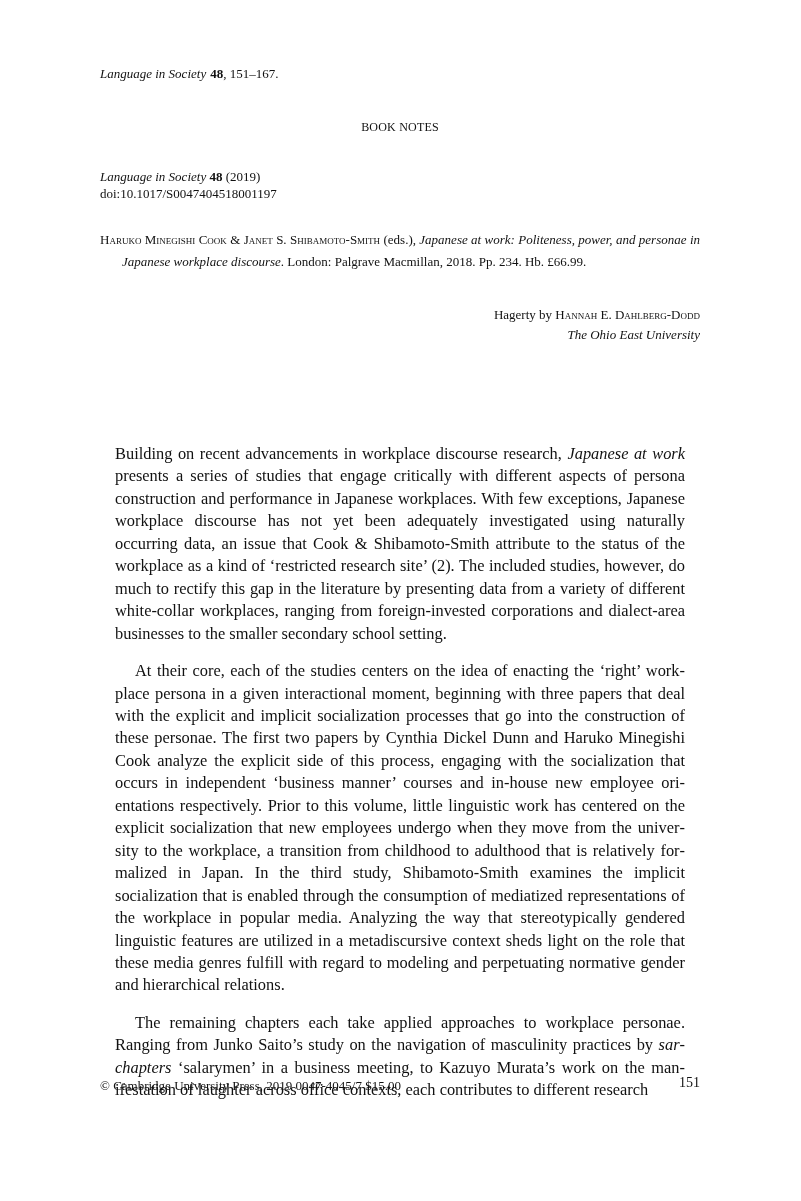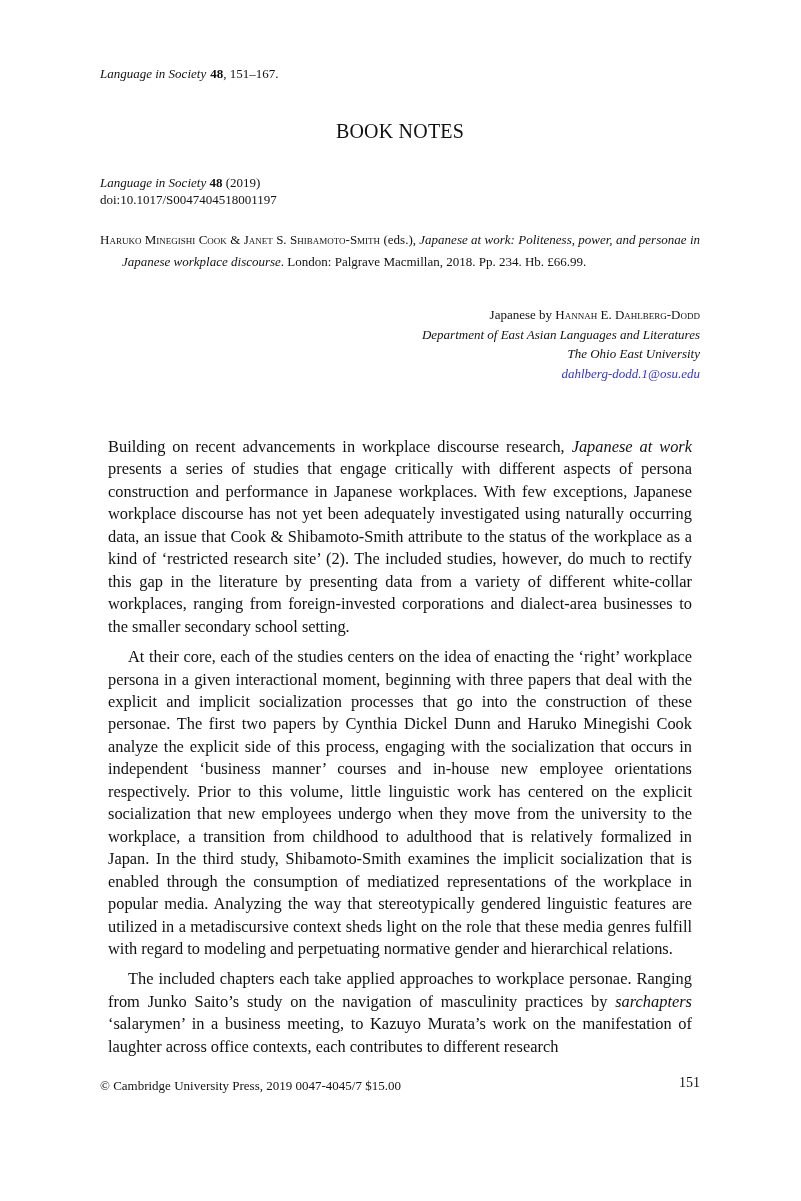--- a/index.html
+++ b/index.html
@@ -30,27 +30,27 @@
   }
   .running-head .journal { font-style: italic; }
   .running-head .vol { font-weight: bold; margin-left: 4px; }
 
   .section-title {
     position: absolute;
     top: 120px;
     left: 0;
     width: 600px;
     text-align: center;
-    font-size: 20px;
+    font-size: 12px;
     letter-spacing: 0.2px;
   }
 
   .citation-meta {
     position: absolute;
-    top: 174px;
+    top: 168px;
     left: 0;
     font-size: 13px;
     line-height: 17px;
   }
   .citation-meta .journal { font-style: italic; }
   .citation-meta .vol { font-weight: bold; }
 
   .book-entry {
     position: absolute;
     top: 229px;
@@ -86,21 +86,21 @@
     position: absolute;
     top: 428px;
     left: 0;
     width: 600px;
     font-size: 16.4px;
     line-height: 22.45px;
     text-align: justify;
     hyphens: manual;
   }
   .body-text p {
-    margin: 8px;
+    margin: 15px;
     text-indent: 20px;
   }
   .body-text p.first { text-indent: 0; }
 
   .footer {
     position: absolute;
     top: 1075px;
     left: 0;
     width: 600px;
     font-size: 13px;
@@ -124,30 +124,28 @@
       <span class="journal">Language in Society</span>
       <span class="vol">48</span>
       <span>(2019)</span>
     </div>
     <div>doi:10.1017/S0047404518001197</div>
   </div>
 
   <div class="book-entry"><span class="sc">Haruko Minegishi Cook</span><span> &amp; </span><span class="sc">Janet S. Shibamoto-Smith</span><span> (eds.), </span><span class="it">Japanese at work: Politeness, power, and personae in Japanese workplace discourse</span><span>. London: Palgrave Macmillan, 2018. Pp. 234. Hb. £66.99.</span></div>
 
   <div class="reviewer">
-    <div><span>Japanese by </span><span class="sc">Hannah E. Dahlberg-Dodd</span></div>
-    <div class="aff">Department of East Asian Languages and Literatures</div>
+    <div><span>Hagerty by </span><span class="sc">Hannah E. Dahlberg-Dodd</span></div>
     <div class="aff">The Ohio East University</div>
-    <div><a class="email">dahlberg-dodd.1@osu.edu</a></div>
   </div>
 
   <div class="body-text">
     <p class="first"><span>Building on recent advancements in workplace discourse research, </span><span class="it">Japanese at work</span><span> presents a series of studies that engage critically with different aspects of persona construction and performance in Japanese workplaces. With few excep­tions, Japanese workplace discourse has not yet been adequately investigated using naturally occurring data, an issue that Cook &amp; Shibamoto-Smith attribute to the status of the workplace as a kind of ‘restricted research site’ (2). The included studies, however, do much to rectify this gap in the literature by presenting data from a variety of different white-collar workplaces, ranging from foreign-invested corporations and dialect-area businesses to the smaller secondary school setting.</span></p>
     <p>At their core, each of the studies centers on the idea of enacting the ‘right’ work­place persona in a given interactional moment, beginning with three papers that deal with the explicit and implicit socialization processes that go into the construction of these personae. The first two papers by Cynthia Dickel Dunn and Haruko Minegishi Cook analyze the explicit side of this process, engaging with the socialization that occurs in independent ‘business manner’ courses and in-house new employee ori­entations respectively. Prior to this volume, little linguistic work has centered on the explicit socialization that new employees undergo when they move from the univer­sity to the workplace, a transition from childhood to adulthood that is relatively for­malized in Japan. In the third study, Shibamoto-Smith examines the implicit socialization that is enabled through the consumption of mediatized representations of the workplace in popular media. Analyzing the way that stereotypically gendered linguistic features are utilized in a metadiscursive context sheds light on the role that these media genres fulfill with regard to modeling and perpetuating normative gender and hierarchical relations.</p>
-    <p><span>The included chapters each take applied approaches to workplace personae. Ranging from Junko Saito’s study on the navigation of masculinity practices by </span><span class="it">sar­chapters</span><span> ‘salarymen’ in a business meeting, to Kazuyo Murata’s work on the man­ifestation of laughter across office contexts, each contributes to different research</span></p>
+    <p><span>The remaining chapters each take applied approaches to workplace personae. Ranging from Junko Saito’s study on the navigation of masculinity practices by </span><span class="it">sar­chapters</span><span> ‘salarymen’ in a business meeting, to Kazuyo Murata’s work on the man­ifestation of laughter across office contexts, each contributes to different research</span></p>
   </div>
 
   <div class="footer">
     <span class="copyright">© Cambridge University Press, 2019 0047-4045/7 $15.00</span>
     <span class="page-number">151</span>
   </div>
 
 </div>
 
 </body></html>

